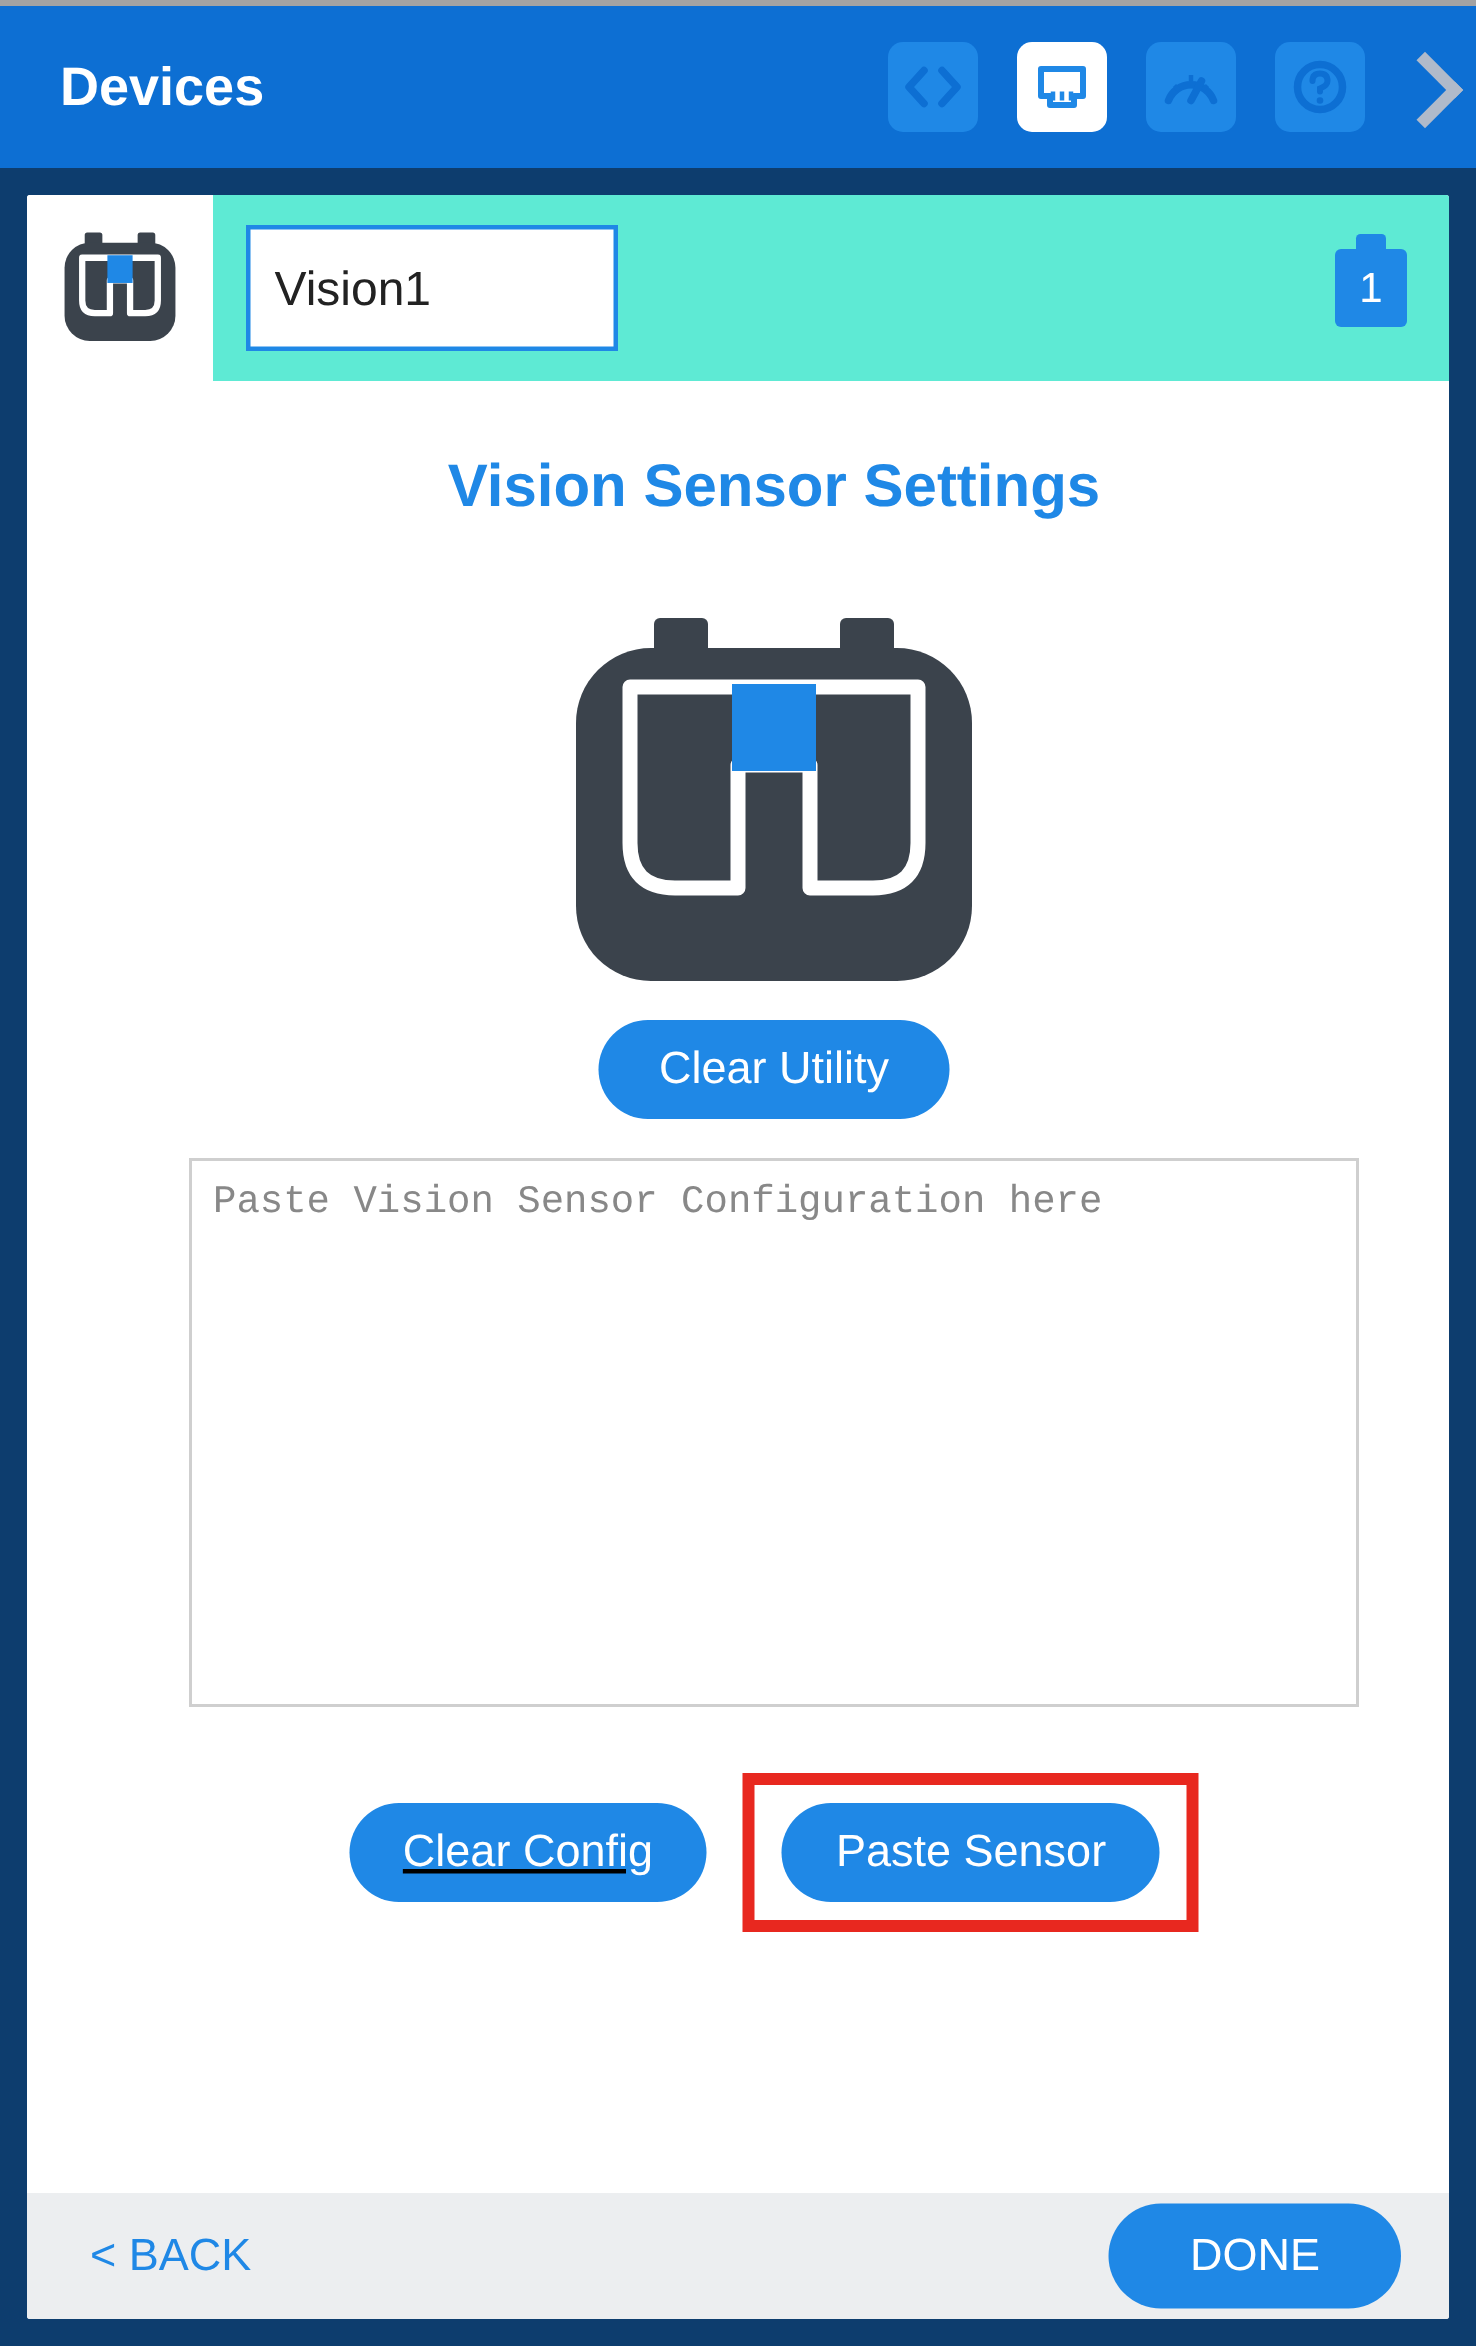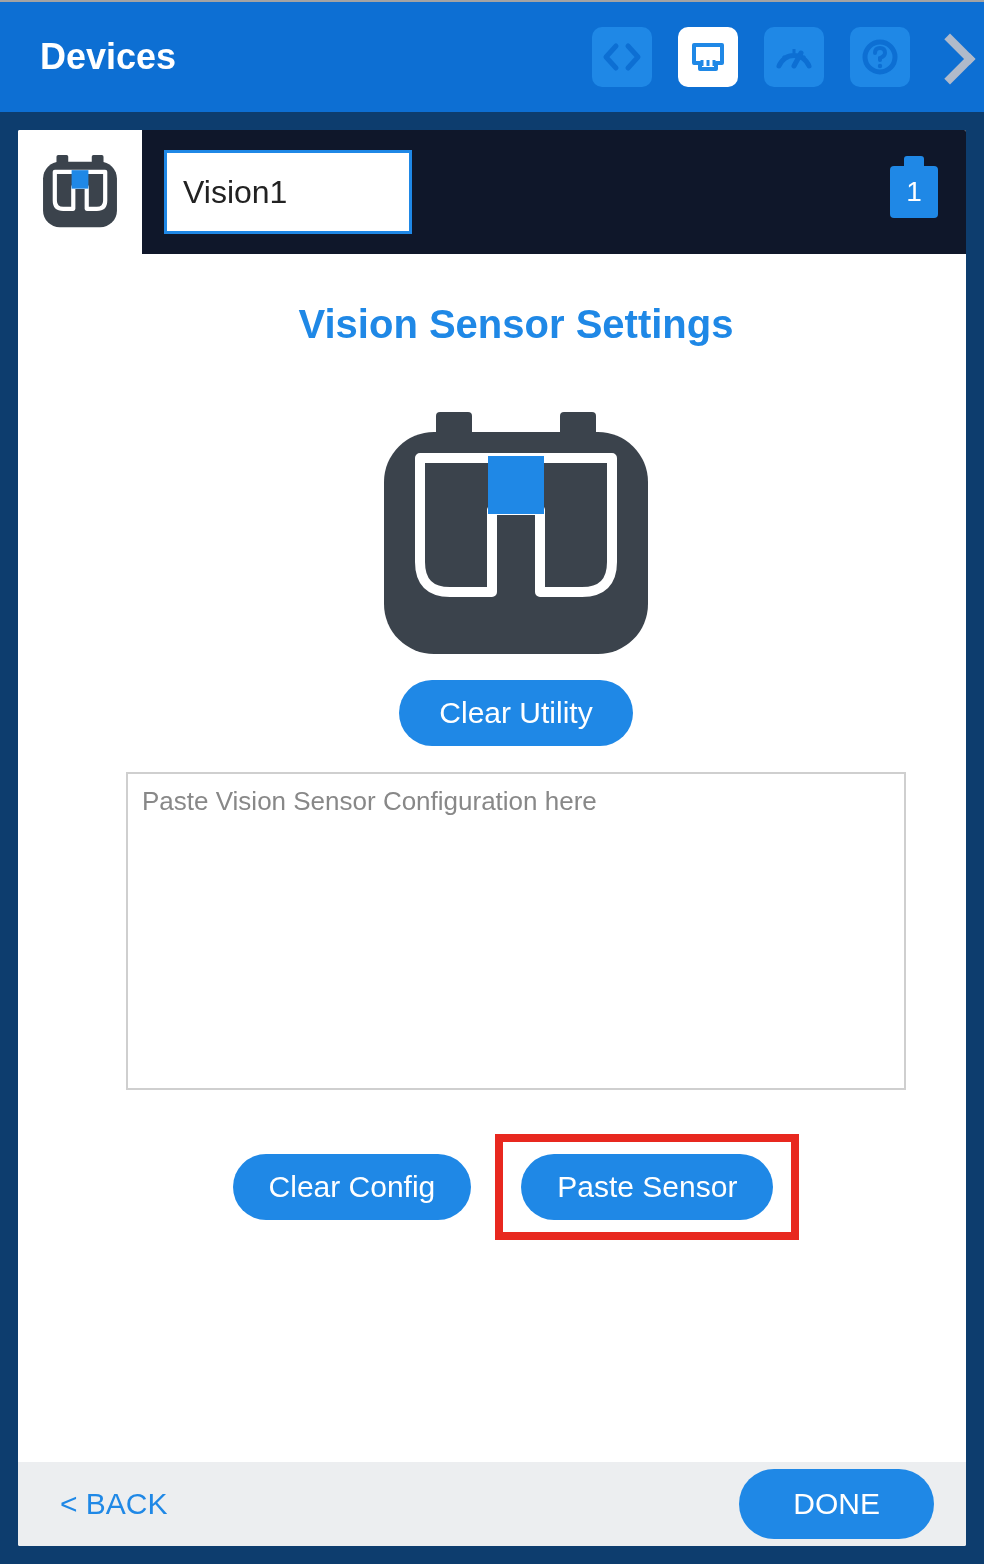--- a/index.html
+++ b/index.html
@@ -1,20 +1,20 @@
 <!DOCTYPE html>
 <html><head>
 <meta charset="utf-8">
 <style>
   * { box-sizing: border-box; margin: 0; padding: 0; }
   html, body { width: 984px; height: 1564px; font-family: -apple-system, BlinkMacSystemFont, "Segoe UI", Arial, sans-serif; background: #0d3d6e; overflow: hidden; }
   .topbar {
     height: 112px;
     background: #0d6fd3;
-    border-top: 2px solid #a3a3a3;
+    border-top: 4px solid #a3a3a3;
     display: flex;
     align-items: center;
     padding: 0 12px 0 40px;
   }
   .topbar-title {
     color: #fff;
     font-size: 36px;
     font-weight: 600;
     flex: 1;
   }
@@ -59,21 +59,21 @@
     display: flex;
     align-items: stretch;
   }
   .tab-active {
     width: 124px;
     background: #fff;
     display: flex; align-items: center; justify-content: center;
   }
   .tab-rest {
     flex: 1;
-    background: #0f172a;
+    background: #5eead4;
     display: flex;
     align-items: center;
     padding: 0 28px 0 22px;
   }
   .name-input {
     height: 84px;
     width: 248px;
     border: 3px solid #1f88e6;
     font-size: 32px;
     padding: 0 16px;
@@ -119,34 +119,35 @@
     border: none;
     border-radius: 999px;
     font-size: 30px;
     font-weight: 500;
     padding: 16px 40px;
     cursor: pointer;
   }
   .config-text {
     margin-top: 26px;
     width: 100%;
-    height: 318px;
+    height: 366px;
     border: 2px solid #cfcfcf;
-    font-family: Liberation Sans, sans-serif;
+    font-family: Liberation Mono, monospace;
     font-size: 26px;
     padding: 12px 14px;
     resize: none;
     color: #555;
   }
   .config-text::placeholder { color: #888; }
   .btn-row {
     margin-top: 44px;
     display: flex;
     gap: 24px;
     align-items: center;
+    text-decoration: underline;
   }
   .highlight-box {
     border: 8px solid #e8281f;
     padding: 12px 18px;
   }
   .footer {
     height: 84px;
     background: #eceef0;
     display: flex;
     align-items: center;

